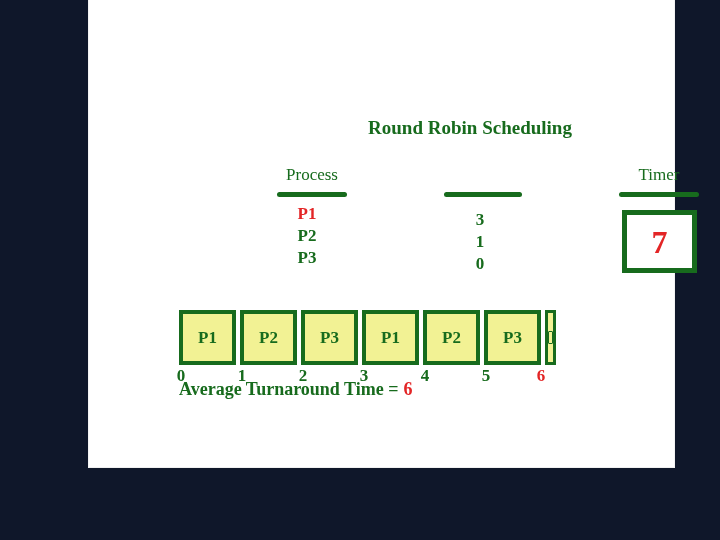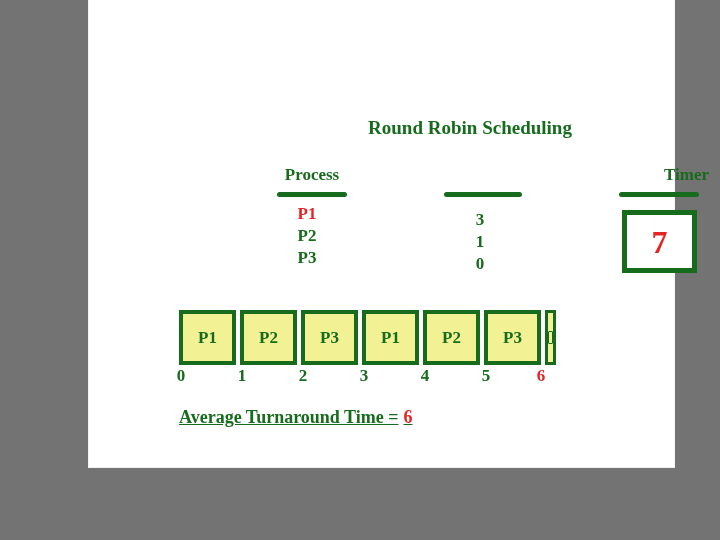--- a/index.html
+++ b/index.html
@@ -1,19 +1,19 @@
 <!DOCTYPE html>
 <html><head>
 <meta charset="utf-8">
 <style>
   html,body{margin:0;padding:0;}
   .page{
     position:relative;
     width:720px;height:540px;
-    background:#737373;
+    background:#0f172a;
     font-family:"Liberation Serif","DejaVu Serif",serif;
     overflow:hidden;
   }
   .slide{
     position:absolute;
     left:88px;top:0;
     width:585px;height:467px;
     background:#ffffff;
     border-left:1px solid #f3f3f3;
     border-right:1px solid #f3f3f3;
@@ -26,27 +26,27 @@
     margin:0;
     text-align:center;
     font-size:19px;
     font-weight:bold;
     color:#176b1d;
   }
   .col-header{
     position:absolute;
     top:165px;
     font-size:17px;
-    font-weight:bold;
+    font-weight:normal;
     color:#176b1d;
     text-align:center;
   }
   .hdr-process{left:178px;width:90px;}
   .hdr-burst{left:344px;width:100px;}
-  .hdr-timer{left:520px;width:100px;text-align:right;}
+  .hdr-timer{left:520px;width:100px;}
   .underline{
     position:absolute;
     top:192px;height:5px;
     background:#176b1d;
     border-radius:3px;
   }
   .ul-process{left:188px;width:70px;}
   .ul-burst{left:355px;width:78px;}
   .ul-timer{left:530px;width:80px;}
   .value-list{
@@ -114,24 +114,23 @@
   }
   .ticks span:nth-child(1){left:92px;}
   .ticks span:nth-child(2){left:153px;}
   .ticks span:nth-child(3){left:214px;}
   .ticks span:nth-child(4){left:275px;}
   .ticks span:nth-child(5){left:336px;}
   .ticks span:nth-child(6){left:397px;}
   .ticks span:nth-child(7){left:452px;color:#e32526;}
   .summary{
     position:absolute;
-    left:90px;top:407px;
+    left:90px;top:379px;
     font-size:18px;font-weight:bold;color:#176b1d;
     white-space:nowrap;
-    text-decoration:underline;
   }
   .summary .red{margin-left:5px;}
 </style>
 </head>
 <body>
 
 <div class="page">
   <div class="slide">
 
     <h1 class="title">Round Robin Scheduling</h1>

